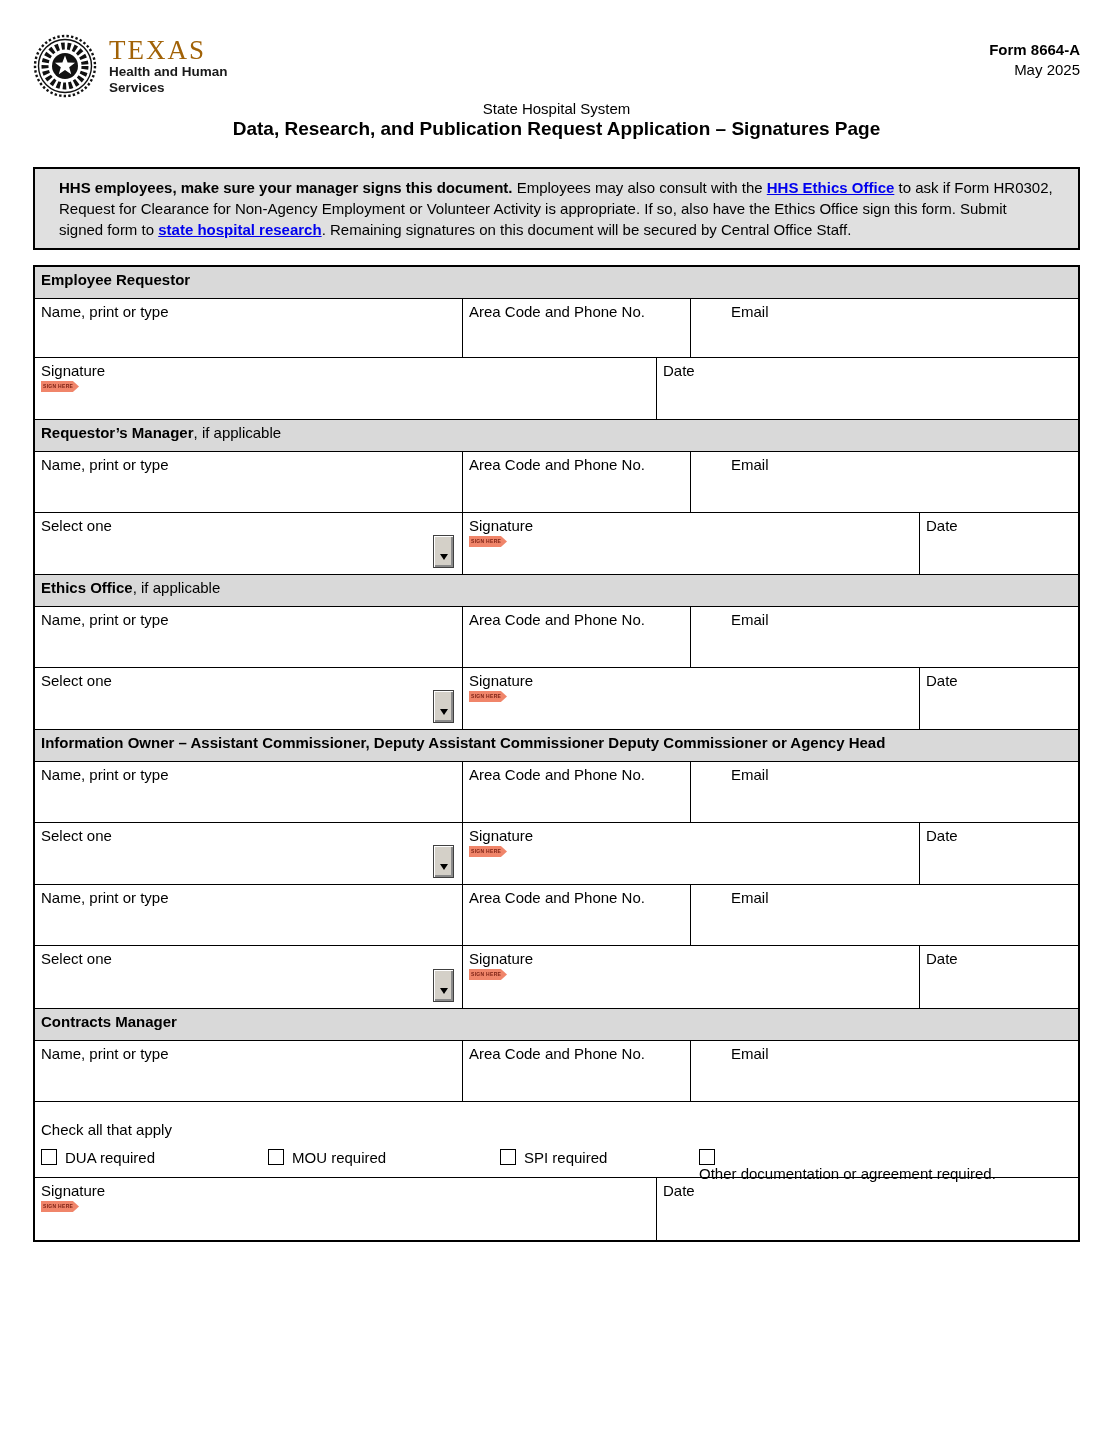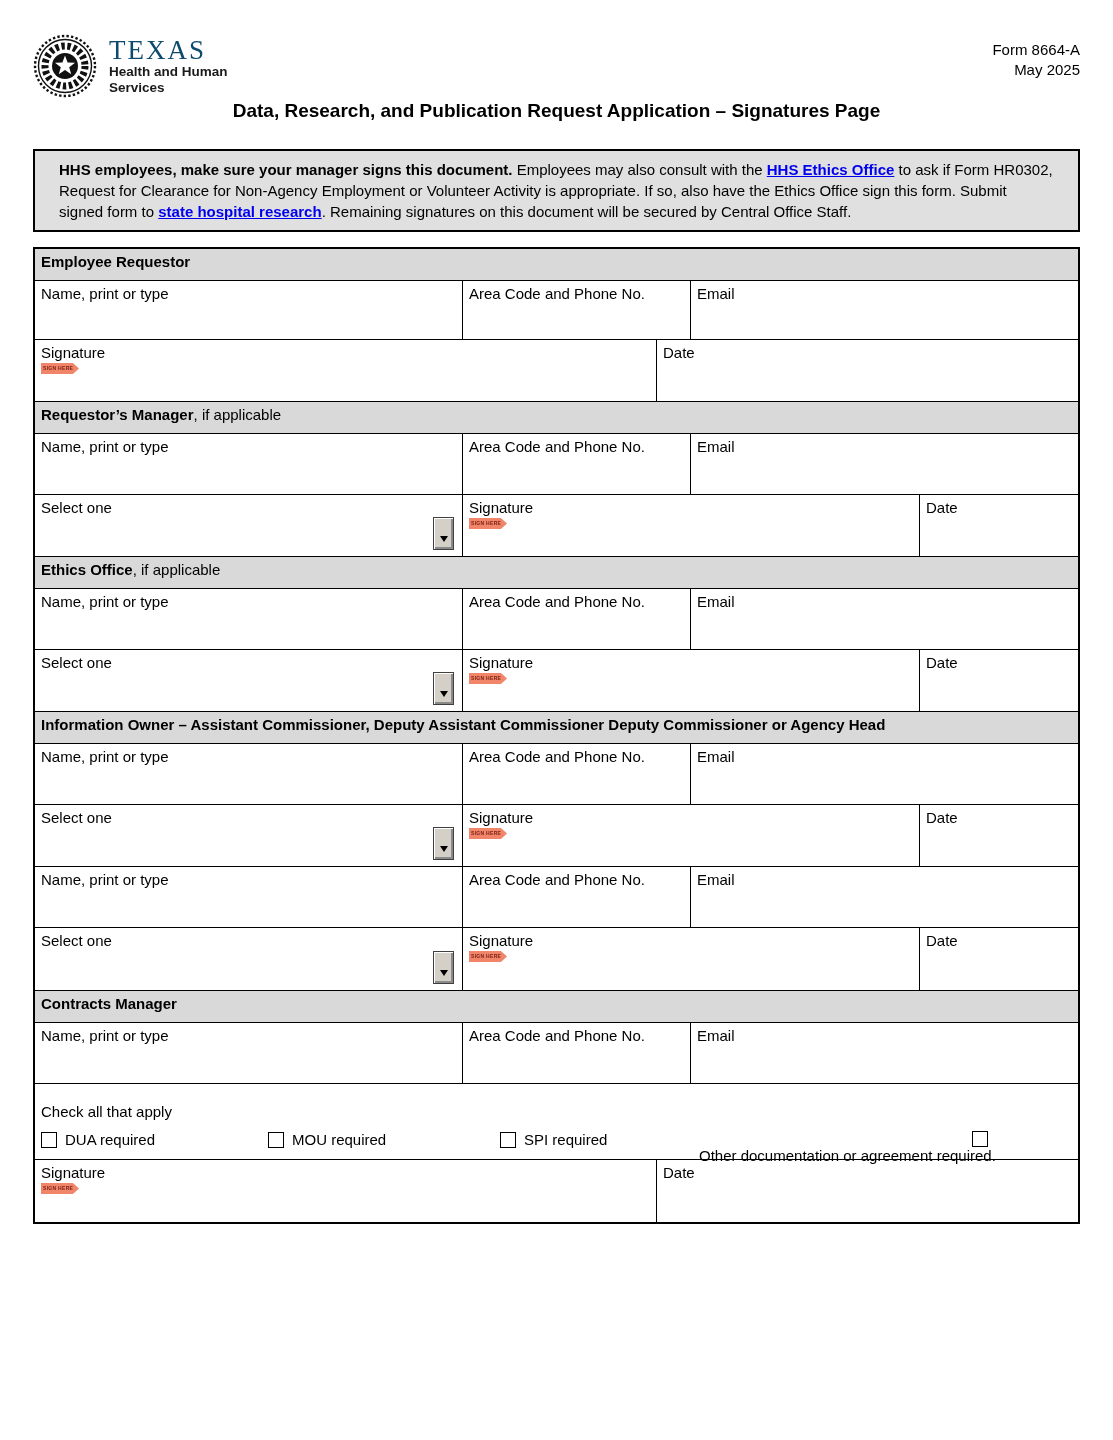--- a/index.html
+++ b/index.html
@@ -9,25 +9,25 @@
     font-family:"Liberation Sans", sans-serif; color:#000;
     overflow:hidden;
   }
   .inner { padding:34px 33px 0 33px; }
 
   
   .hdr { display:flex; justify-content:space-between; align-items:flex-start; }
   .logo-wrap { display:flex; align-items:center; gap:12px; }
   .logo-text .brand {
     font-family:"Liberation Serif", serif; font-size:27px; letter-spacing:2px;
-    line-height:1; color:#0c4a6e;
+    line-height:1; color:#a16207;
   }
   .logo-text .sub { font-size:13.5px; font-weight:bold; line-height:1.12; color:#1a1a1a; }
   .form-id { text-align:right; font-size:15px; line-height:1.35; padding-top:6px; }
-  .form-id .num { font-weight:normal; }
+  .form-id .num { font-weight:bold; }
 
   
   .title-block { text-align:center; margin-top:2px; }
   .subtitle { font-size:15px; }
   .main-title { font-size:19px; font-weight:bold; margin-top:1px; }
 
   
   .notice {
     margin-top:27px; border:2px solid #000; background:var(--notice-bg,#e0e0e0);
     padding:8px 24px; font-size:15px; line-height:21px;
@@ -43,21 +43,21 @@
     background:var(--section-header-bg,#d9d9d9); font-size:15px; padding:4px 6px;
     height:32px; border-bottom:1.5px solid #000;
   }
   .sec-h .t { font-weight:bold; }
   .row { display:flex; border-bottom:1.5px solid #000; }
   .row:last-child { border-bottom:none; }
   .cell { position:relative; padding:4px 6px; font-size:15px; border-right:1.5px solid #000; }
   .cell:last-child { border-right:none; }
   .h58 { height:58px; } .h60 { height:60px; } .h61 { height:61px; }
   .h62 { height:62px; } .h41 { height:41px; }
-  .c-name { width:428px; } .c-phone { width:228px; } .c-email { flex:1; }
+  .c-name { width:428px; } .c-phone { width:228px; } .c-email { flex:1;margin-left:34px; }
   .c-sig-wide { width:622px; } .c-date-wide { flex:1; }
   .c-sig-mid { width:457px; } .c-date-sm { flex:1; }
   .c-full { flex:1; }
 
   
   .flag {
     display:block; margin-top:2px; width:38px; height:11px;
     background:var(--sign-flag,#f0856a);
     clip-path:polygon(0 0, 84% 0, 100% 50%, 84% 100%, 0 100%);
     filter:drop-shadow(0 0 0.6px #b34d3c);
@@ -73,21 +73,21 @@
     display:flex; align-items:center; justify-content:center; cursor:pointer;
   }
   .dd-arrow {
     width:0; height:0; border-left:4.5px solid transparent;
     border-right:4.5px solid transparent; border-top:6px solid #000;
     margin-top:10px;
   }
 
   
   .check-cell { position:relative;margin-top:15px; }
-  .check-item { position:absolute; top:32px; display:flex; align-items:flex-end; font-size:15px; }
+  .check-item { position:absolute; top:32px; display:flex; align-items:flex-start; font-size:15px; }
   .cb {
     display:inline-block; width:16px; height:16px; border:1.6px solid #000;
     background:#fff; margin-right:8px; flex:0 0 auto; cursor:pointer;
   }
   .ci-dua { left:6px; } .ci-mou { left:233px; } .ci-spi { left:465px; } .ci-other { left:664px;flex-direction:column; }
 </style>
 </head>
 <body>
 
 <div class="page">
@@ -108,20 +108,21 @@
           <div class="sub">Services</div>
         </div>
       </div>
       <div class="form-id">
         <div class="num">Form 8664-A</div>
         <div>May 2025</div>
       </div>
     </div>
 
     <div class="title-block">
+      <div class="subtitle">State Hospital System</div>
       <div class="main-title">Data, Research, and Publication Request Application – Signatures Page</div>
     </div>
 
     <div class="notice">
       <span class="b">HHS employees, make sure your manager signs this document.</span><span> Employees may also consult with the </span><span class="lnk">HHS Ethics Office</span><span> to ask if Form HR0302, Request for Clearance for Non-Agency Employment or Volunteer Activity is appropriate. If so, also have the Ethics Office sign this form. Submit signed form to </span><span class="lnk">state hospital research</span><span>. Remaining signatures on this document will be secured by Central Office Staff.</span>
     </div>
 
     <div class="frm">
 
       <div class="sec-h">

